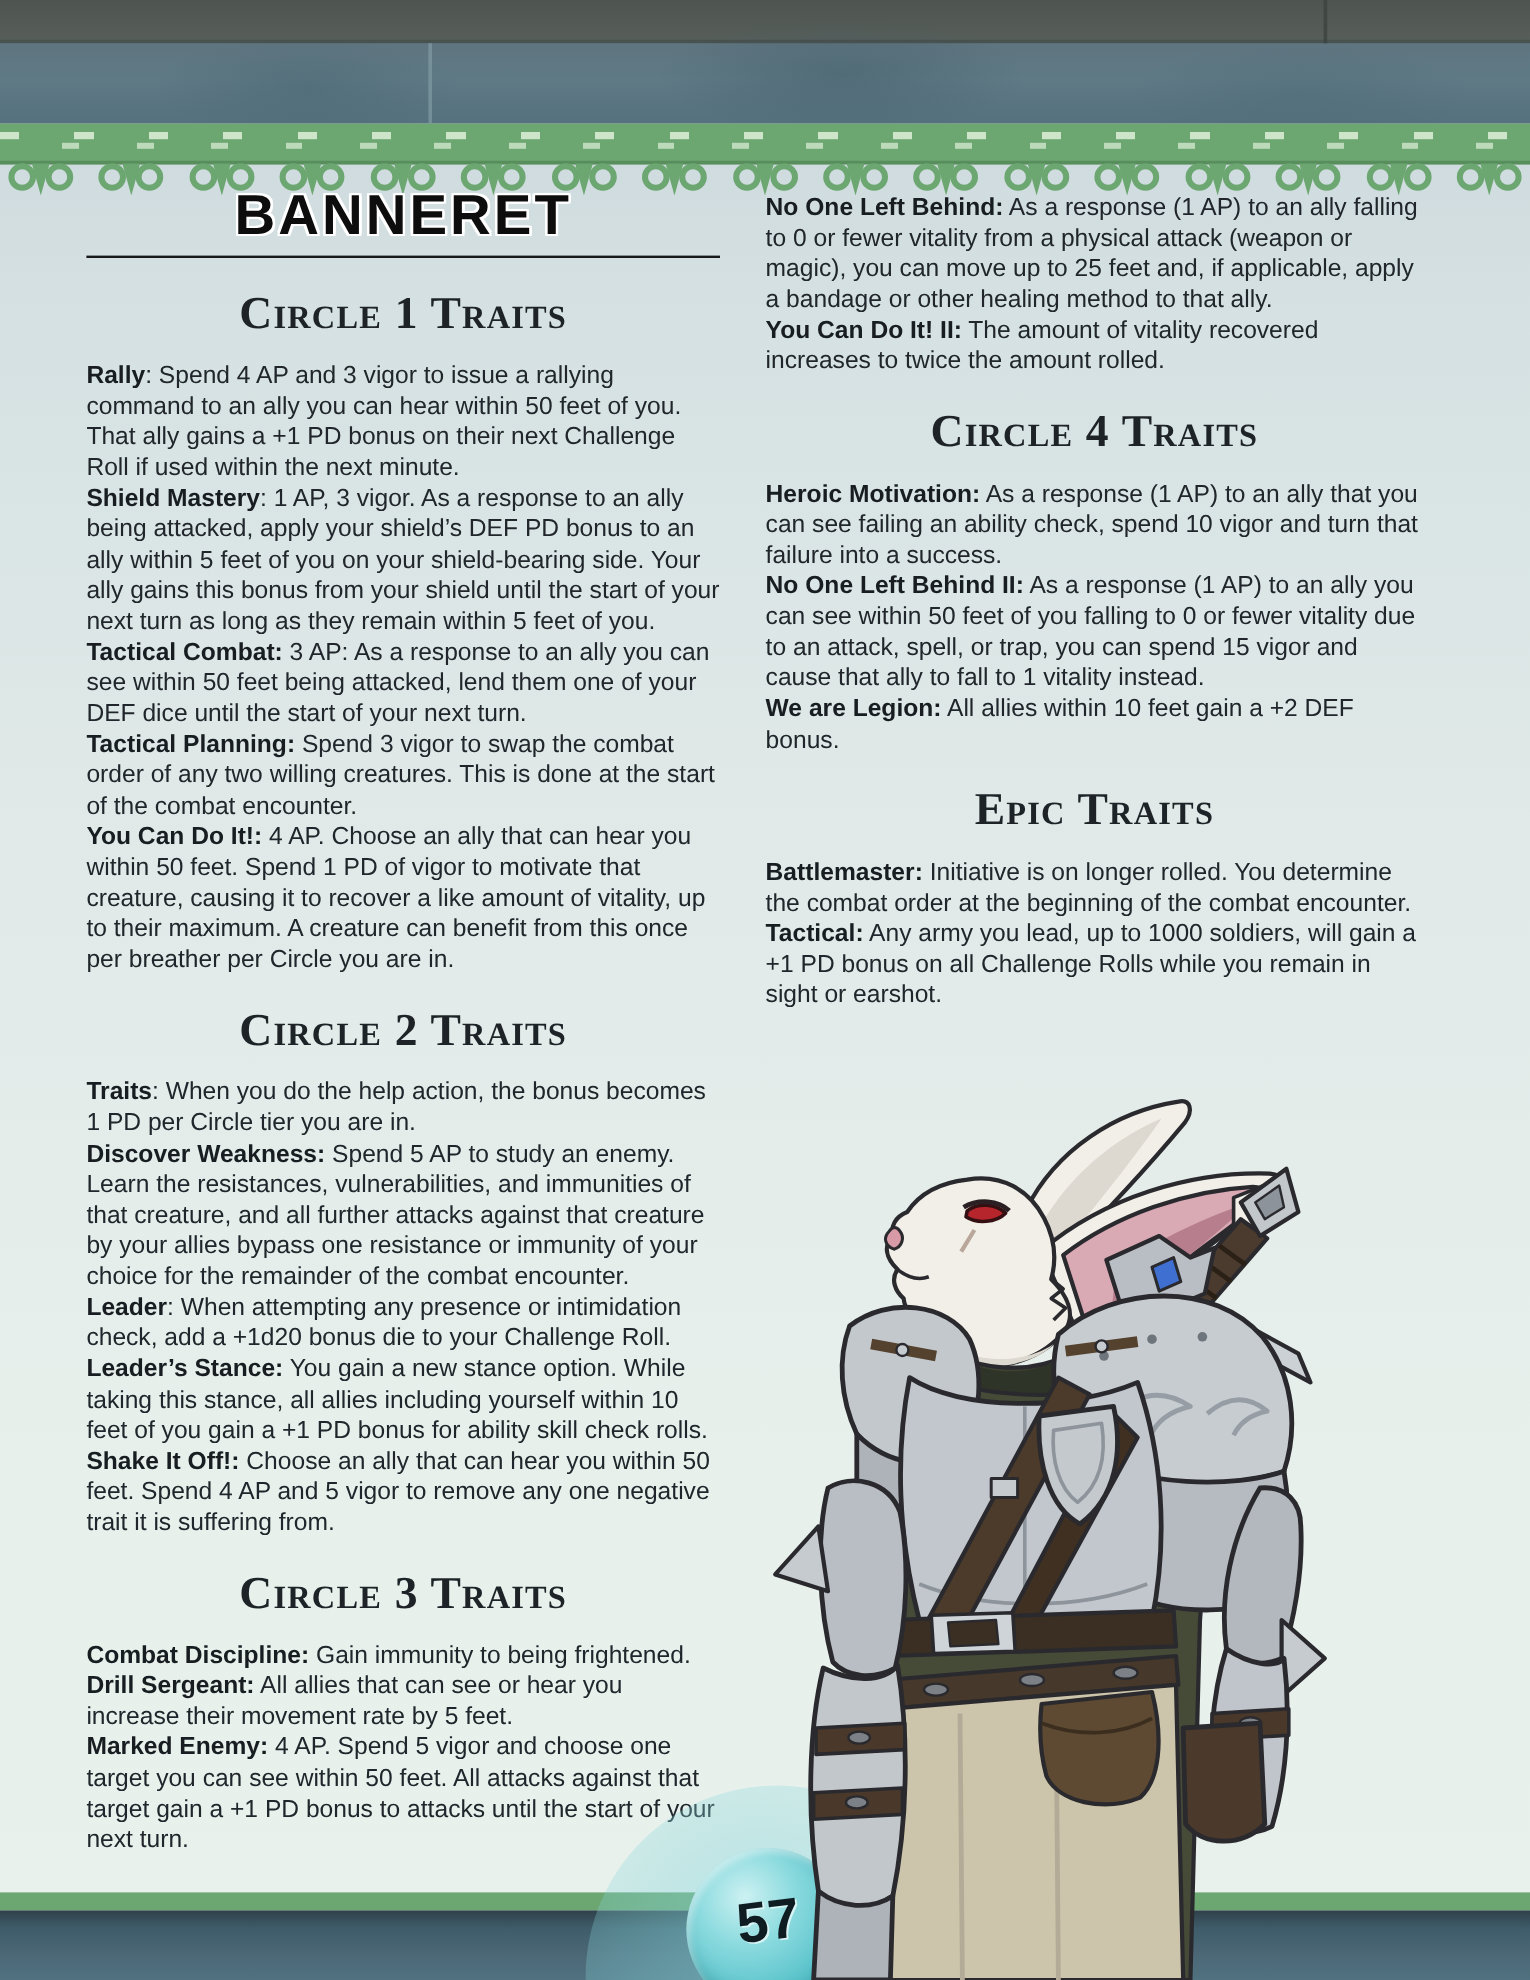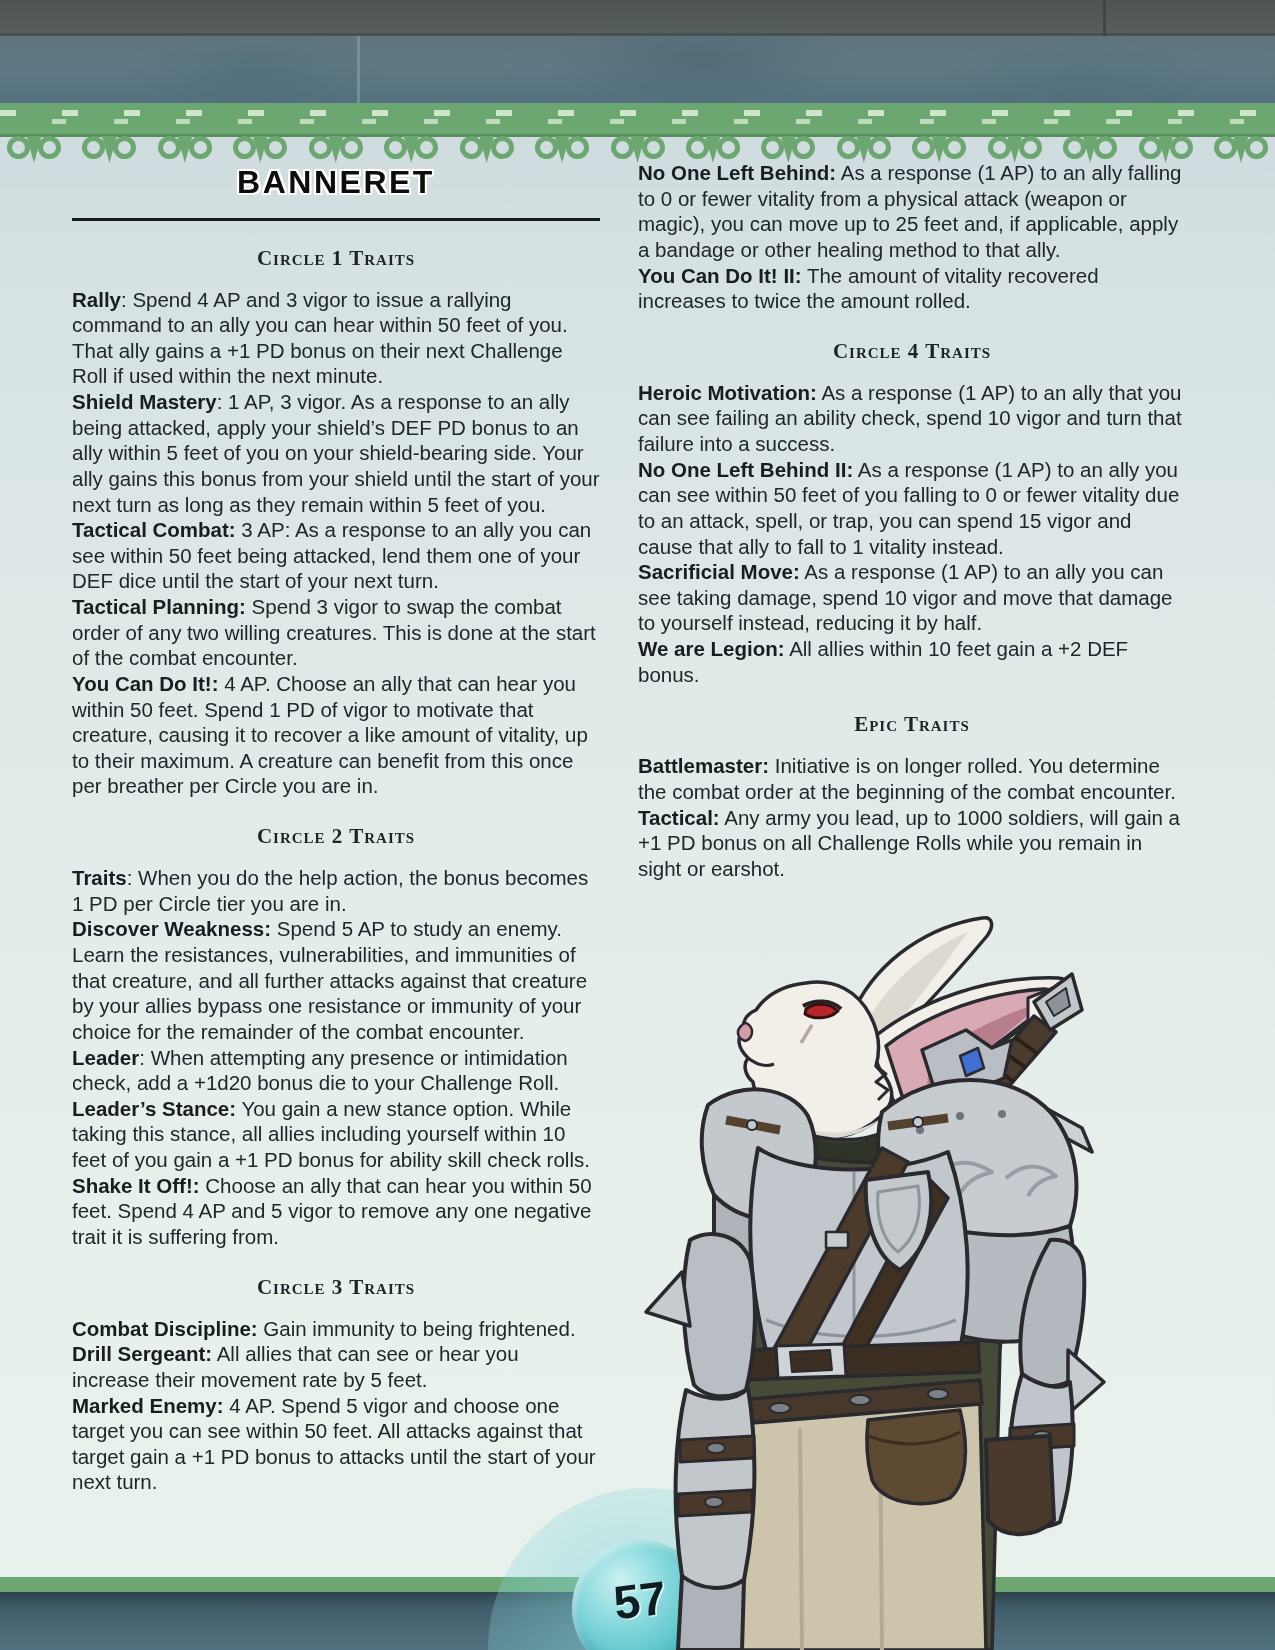--- a/index.html
+++ b/index.html
@@ -28,26 +28,26 @@
   .orn{position:relative;width:60px;height:32px;}
   .orn::before,.orn::after{content:"";position:absolute;top:0;width:13px;height:13px;
     border:5px solid #6ca671;border-radius:50%;}
   .orn::before{left:3px;} .orn::after{right:3px;}
   .orn .drop{position:absolute;left:50%;top:0;width:15px;height:27px;transform:translateX(-50%);
     background:#6ca671;clip-path:polygon(0 0,100% 0,50% 100%);}
   
   .col{position:absolute;z-index:3;font-size:20.5px;line-height:1.25;}
   .col-left{left:72px;top:146px;width:528px;}
   .col-right{left:616px;top:160px;width:548px;margin-left:22px;}
-  .title{margin:16px;text-align:center;font-size:32px;font-weight:800;letter-spacing:2.5px;color:#0d0d0d;
+  .title{margin:4px;text-align:center;font-size:47px;font-weight:800;letter-spacing:2.5px;color:#0d0d0d;
     text-shadow:-2px 0 #fff,2px 0 #fff,0 -2px #fff,0 2px #fff,-2px -2px #fff,2px 2px #fff,2px -2px #fff,-2px 2px #fff,0 0 3px #fff;}
   .title-underline{height:2.5px;background:#16181a;margin:3px 0 7px;}
   .intro{margin:0;text-indent:26px;}
   .circle-heading{font-family:"Liberation Serif",serif;font-variant:small-caps;font-weight:600;
-    font-size:21px;line-height:1.1;letter-spacing:1px;text-align:center;color:#1d2327;margin:26px 0 17px;}
+    font-size:38px;line-height:1.1;letter-spacing:1px;text-align:center;color:#1d2327;margin:26px 0 17px;}
   .trait{margin:0;}
   .trait b{font-weight:700;color:#181d21;}
   
   .bottom-band{position:absolute;left:0;top:1577px;width:100%;height:15px;background:#6ca671;z-index:1;}
   .bottom-stone{position:absolute;left:0;top:1592px;width:100%;height:58px;z-index:1;
     background:linear-gradient(180deg,#2f414a 0%,#3f5c6a 26%,#4c6877 65%,#50717f 100%);}
   .bottom-seam{position:absolute;left:878px;top:1600px;width:3px;height:50px;background:#7d95a0;opacity:.6;z-index:1;}
   
   .bubble-glow{position:absolute;left:488px;top:1488px;width:318px;height:318px;border-radius:50%;z-index:3;
     background:radial-gradient(circle at 46% 42%, rgba(134,214,219,.55) 0%, rgba(134,214,219,.28) 58%, rgba(134,214,219,0) 72%);}
@@ -145,21 +145,20 @@
       <p class="trait"><b>Drill Sergeant:</b> All allies that can see or hear you increase their movement rate by 5 feet.</p>
       <p class="trait"><b>Marked Enemy:</b> 4 AP. Spend 5 vigor and choose one target you can see within 50 feet. All attacks against that target gain a +1 PD bonus to attacks until the start of your next turn.</p>
     </div>
 
   <div class="col col-right">
       <p class="trait"><b>No One Left Behind:</b> As a response (1 AP) to an ally falling to 0 or fewer vitality from a physical attack (weapon or magic), you can move up to 25 feet and, if applicable, apply a bandage or other healing method to that ally.</p>
       <p class="trait"><b>You Can Do It! II:</b> The amount of vitality recovered increases to twice the amount rolled.</p>
       <h2 class="circle-heading">Circle 4 Traits</h2>
       <p class="trait"><b>Heroic Motivation:</b> As a response (1 AP) to an ally that you can see failing an ability check, spend 10 vigor and turn that failure into a success.</p>
       <p class="trait"><b>No One Left Behind II:</b> As a response (1 AP) to an ally you can see within 50 feet of you falling to 0 or fewer vitality due to an attack, spell, or trap, you can spend 15 vigor and cause that ally to fall to 1 vitality instead.</p>
-      <p class="trait"><b>Sacrificial Move:</b> As a response (1 AP) to an ally you can see taking damage, spend 10 vigor and move that damage to yourself instead, reducing it by half.</p>
       <p class="trait"><b>We are Legion:</b> All allies within 10 feet gain a +2 DEF bonus.</p>
       <h2 class="circle-heading">Epic Traits</h2>
       <p class="trait"><b>Battlemaster:</b> Initiative is on longer rolled. You determine the combat order at the beginning of the combat encounter.</p>
       <p class="trait"><b>Tactical:</b> Any army you lead, up to 1000 soldiers, will gain a +1 PD bonus on all Challenge Rolls while you remain in sight or earshot.</p>
     </div>
 
   <div class="bottom-band"></div>
   <div class="bottom-stone"></div>
   <div class="bottom-seam"></div>
 

